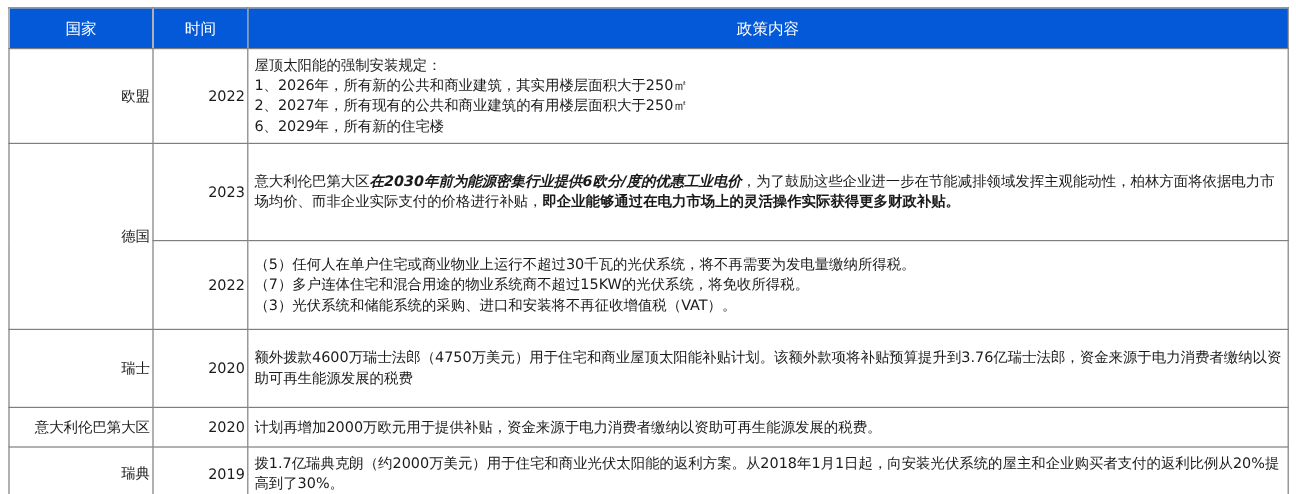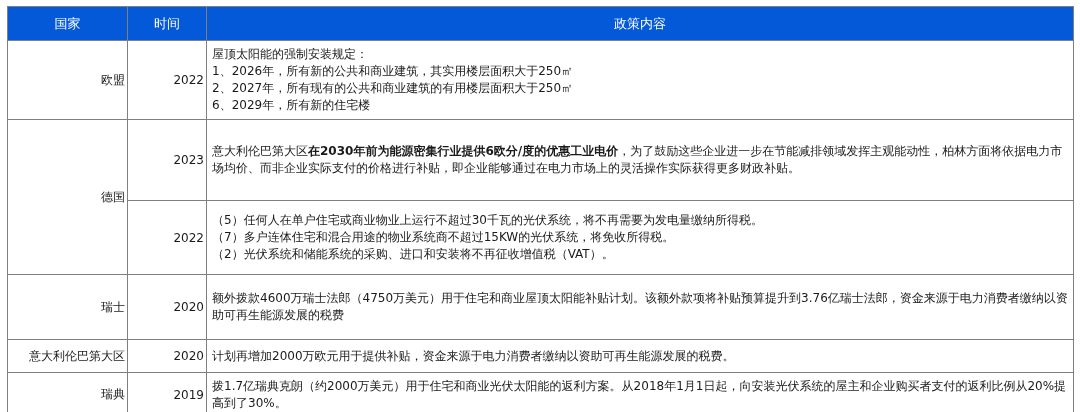--- a/index.html
+++ b/index.html
@@ -80,29 +80,29 @@
             <div class="line"><span>屋顶太阳能的强制安装规定：</span></div>
             <div class="line"><span>1、2026年，所有新的公共和商业建筑，其实用楼层面积大于250㎡</span></div>
             <div class="line"><span>2、2027年，所有现有的公共和商业建筑的有用楼层面积大于250㎡</span></div>
             <div class="line"><span>6、2029年，所有新的住宅楼</span></div>
           </td>
       </tr>
       <tr class="r-de1">
         <td class="c" rowspan="2">德国</td>
         <td class="y">2023</td>
         <td class="p">
-            <div class="line"><span>意大利伦巴第大区</span><span style="font-weight: bold;">在2030年前为能源密集行业提供6欧分/度的优惠工业电价</span><span>，为了鼓励这些企业进一步在节能减排领域发挥主观能动性，柏林方面将依据电力市场均价、而非企业实际支付的价格进行补贴，</span><span style="font-weight: normal; margin-top: 44px;">即企业能够通过在电力市场上的灵活操作实际获得更多财政补贴。</span></div>
+            <div class="line"><span>意大利伦巴第大区</span><span style="font-weight: bold; font-style: italic;">在2030年前为能源密集行业提供6欧分/度的优惠工业电价</span><span>，为了鼓励这些企业进一步在节能减排领域发挥主观能动性，柏林方面将依据电力市场均价、而非企业实际支付的价格进行补贴，</span><span style="font-weight: bold; margin-top: 44px;">即企业能够通过在电力市场上的灵活操作实际获得更多财政补贴。</span></div>
           </td>
       </tr>
       <tr class="r-de2">
         <td class="y">2022</td>
         <td class="p">
             <div class="line"><span>（5）任何人在单户住宅或商业物业上运行不超过30千瓦的光伏系统，将不再需要为发电量缴纳所得税。</span></div>
             <div class="line"><span>（7）多户连体住宅和混合用途的物业系统商不超过15KW的光伏系统，将免收所得税。</span></div>
-            <div class="line"><span>（2）光伏系统和储能系统的采购、进口和安装将不再征收增值税（VAT）。</span></div>
+            <div class="line"><span>（3）光伏系统和储能系统的采购、进口和安装将不再征收增值税（VAT）。</span></div>
           </td>
       </tr>
       <tr class="r-ch">
         <td class="c">瑞士</td>
         <td class="y">2020</td>
         <td class="p">
             <div class="line"><span>额外拨款4600万瑞士法郎（4750万美元）用于住宅和商业屋顶太阳能补贴计划。该额外款项将补贴预算提升到3.76亿瑞士法郎，资金来源于电力消费者缴纳以资助可再生能源发展的税费</span></div>
           </td>
       </tr>
       <tr class="r-it">

